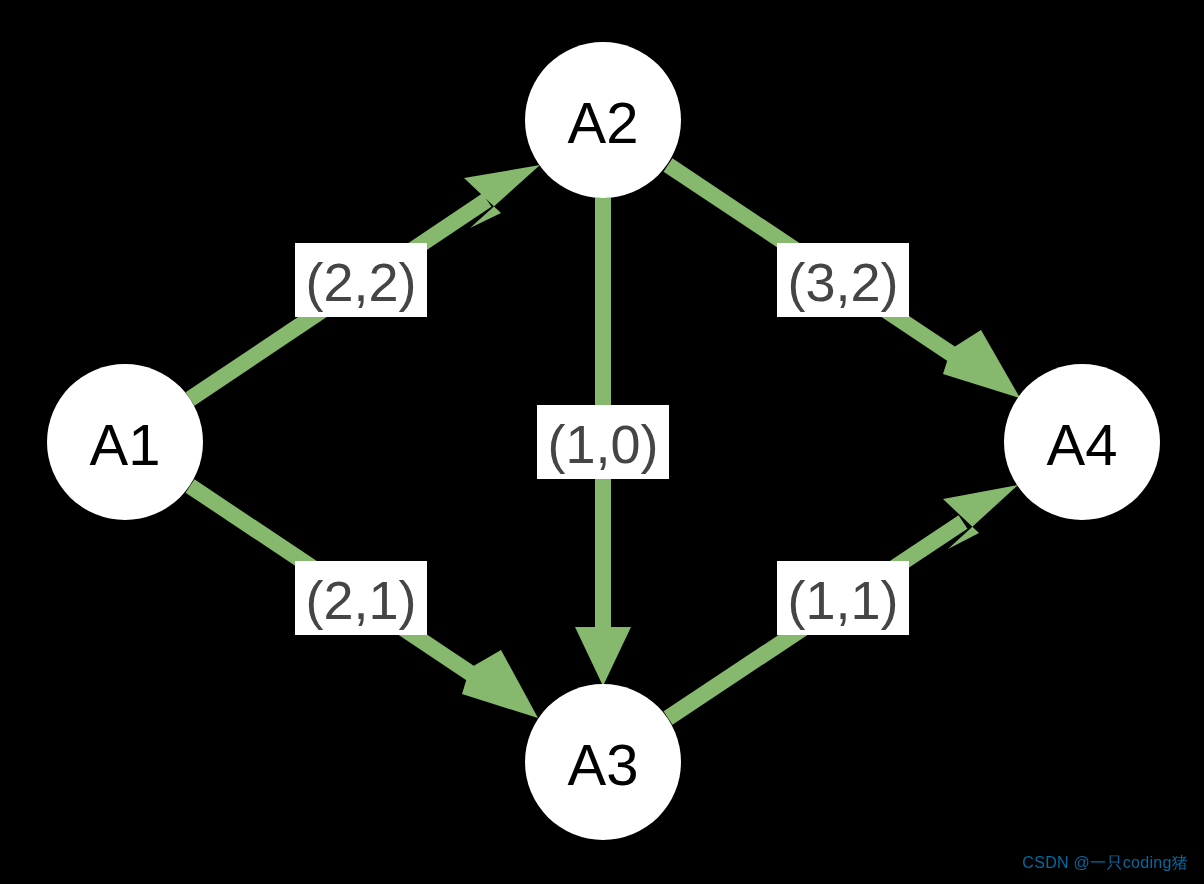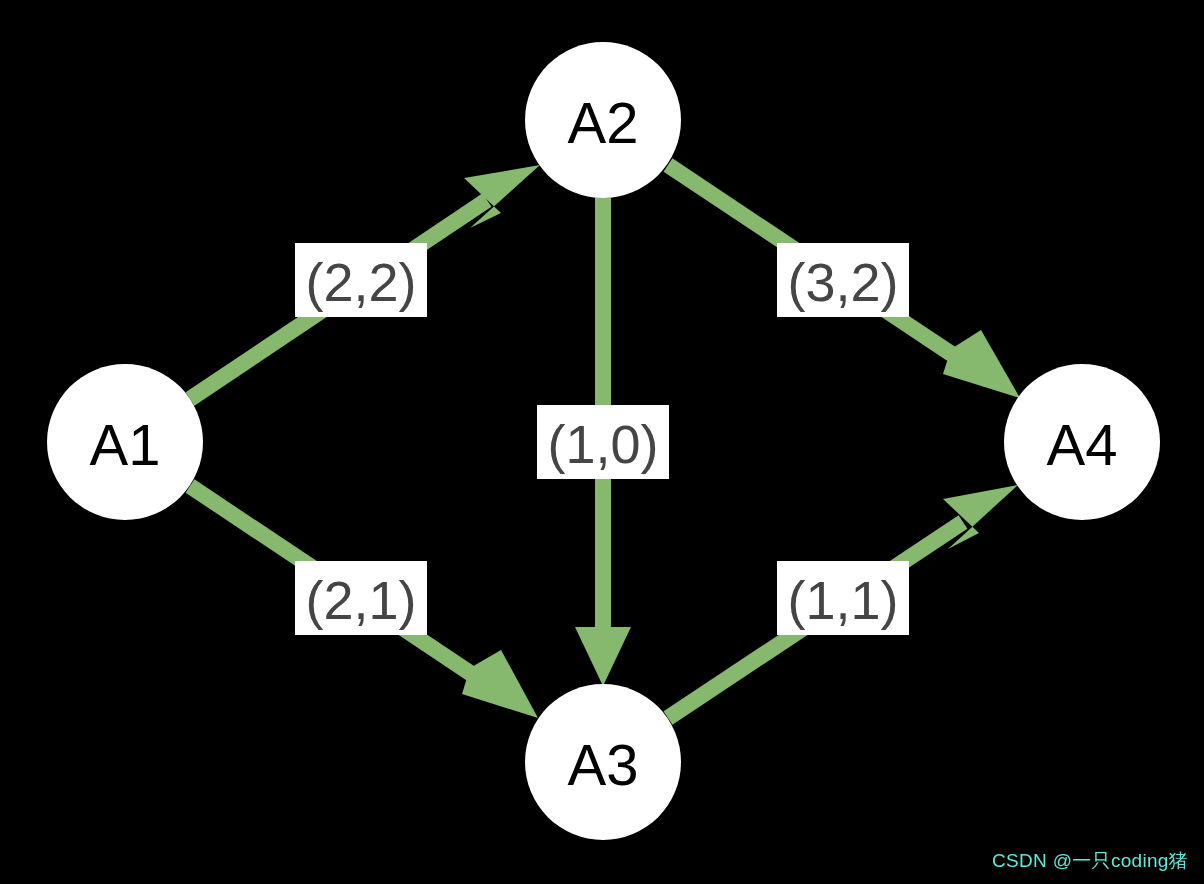--- a/index.html
+++ b/index.html
@@ -49,23 +49,23 @@
     fill: #454545;
     font-family: "Liberation Sans", sans-serif;
     font-size: 54px;
     text-anchor: middle;
     dominant-baseline: central;
   }
   .watermark-text {
     position: absolute;
     right: 16px;
     bottom: 10px;
-    color: #5eead4;
+    color: #0369a1;
     font-family: "Liberation Sans", sans-serif;
-    font-size: 19px;
+    font-size: 16px;
     letter-spacing: 0.3px;
     white-space: nowrap;
     margin-top: 8px;
   }
 </style>
 </head>
 <body>
 
 <div id="canvas-root">
 

